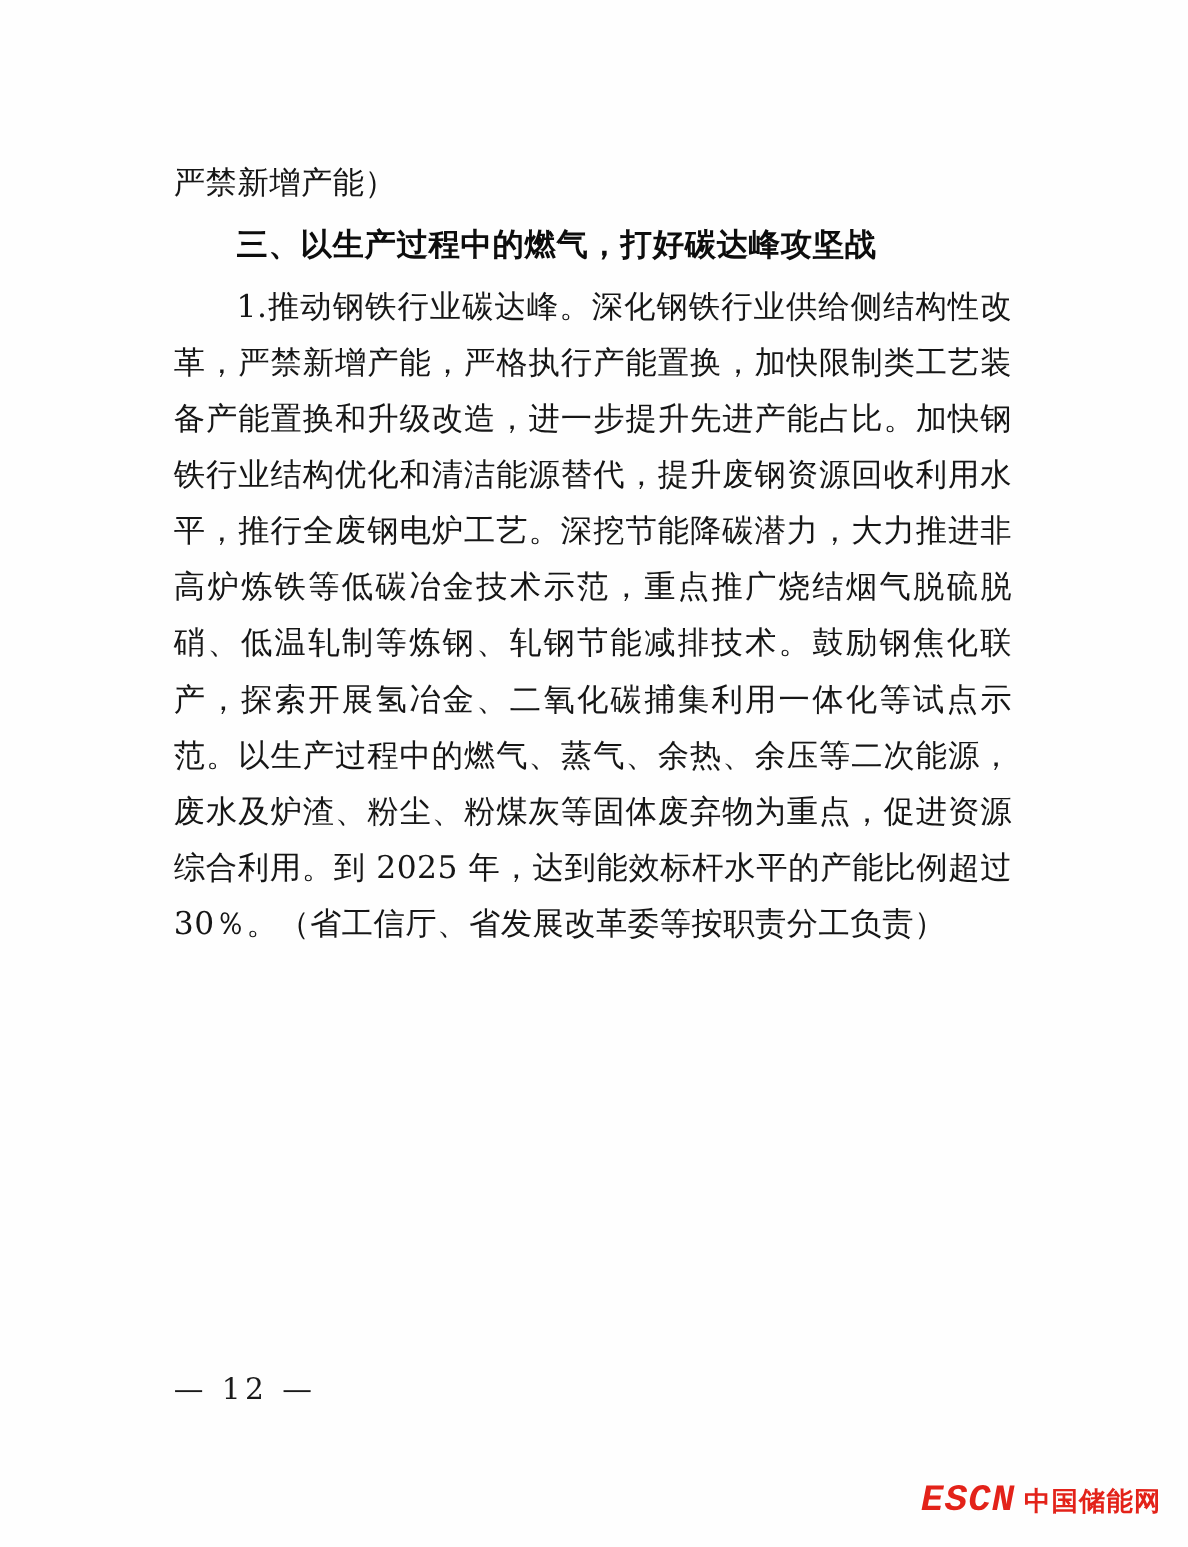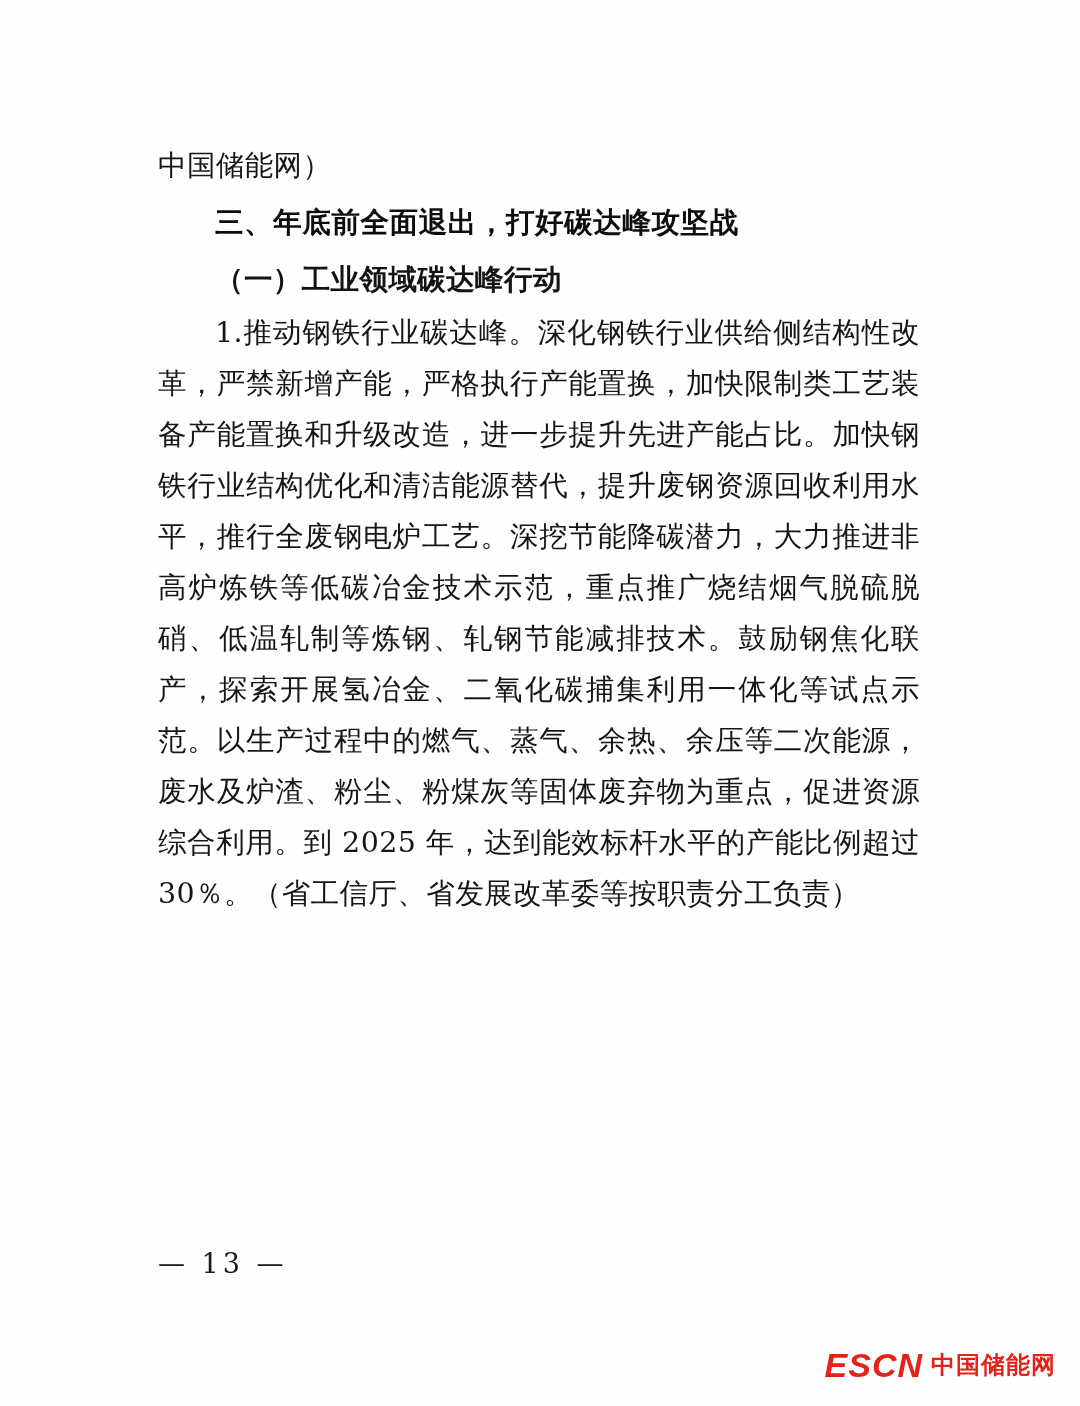--- a/index.html
+++ b/index.html
@@ -75,21 +75,21 @@
   }
   .watermark {
     position: absolute;
     right: 24px;
     bottom: 18px;
     display: flex;
     align-items: center;
     height: 46px;
   }
   .wm-escn {
-    font-family: Liberation Sans, sans-serif;
+    font-family: Liberation Mono, monospace;
     font-weight: bold;
     font-style: italic;
     font-size: 34px;
     color: #e32219;
     letter-spacing: 1px;
     margin-right: 8px;
   }
   .wm-cn {
     font-family: "DejaVu Sans", "Liberation Sans", sans-serif;
     font-weight: bold;
@@ -98,32 +98,31 @@
     letter-spacing: 1px;
   }
 </style>
 </head>
 <body>
 
 <div class="page">
 
   <div class="content">
 
-    <p class="para cont-line">中国储能网）</p>
+    <p class="para cont-line">严禁新增产能）</p>
 
-    <h2 class="section-head">三、年底前全面退出，打好碳达峰攻坚战</h2>
+    <h2 class="section-head">三、以生产过程中的燃气，打好碳达峰攻坚战</h2>
 
 
-    <h3 class="sub-head">（一）工业领域碳达峰行动</h3>
 
     <p class="para indent">1.推动钢铁行业碳达峰。深化钢铁行业供给侧结构性改革，严禁新增产能，严格执行产能置换，加快限制类工艺装备产能置换和升级改造，进一步提升先进产能占比。加快钢铁行业结构优化和清洁能源替代，提升废钢资源回收利用水平，推行全废钢电炉工艺。深挖节能降碳潜力，大力推进非高炉炼铁等低碳冶金技术示范，重点推广烧结烟气脱硫脱硝、低温轧制等炼钢、轧钢节能减排技术。鼓励钢焦化联产，探索开展氢冶金、二氧化碳捕集利用一体化等试点示范。以生产过程中的燃气、蒸气、余热、余压等二次能源，废水及炉渣、粉尘、粉煤灰等固体废弃物为重点，促进资源综合利用。到 2025 年，达到能效标杆水平的产能比例超过 30％。（省工信厅、省发展改革委等按职责分工负责）</p>
 
 
   </div>
 
-  <div class="page-number">— 13 —</div>
+  <div class="page-number">— 12 —</div>
 
   <div class="watermark">
     <span class="wm-escn">ESCN</span>
     <span class="wm-cn">中国储能网</span>
   </div>
 
 </div>
 
 </body></html>

